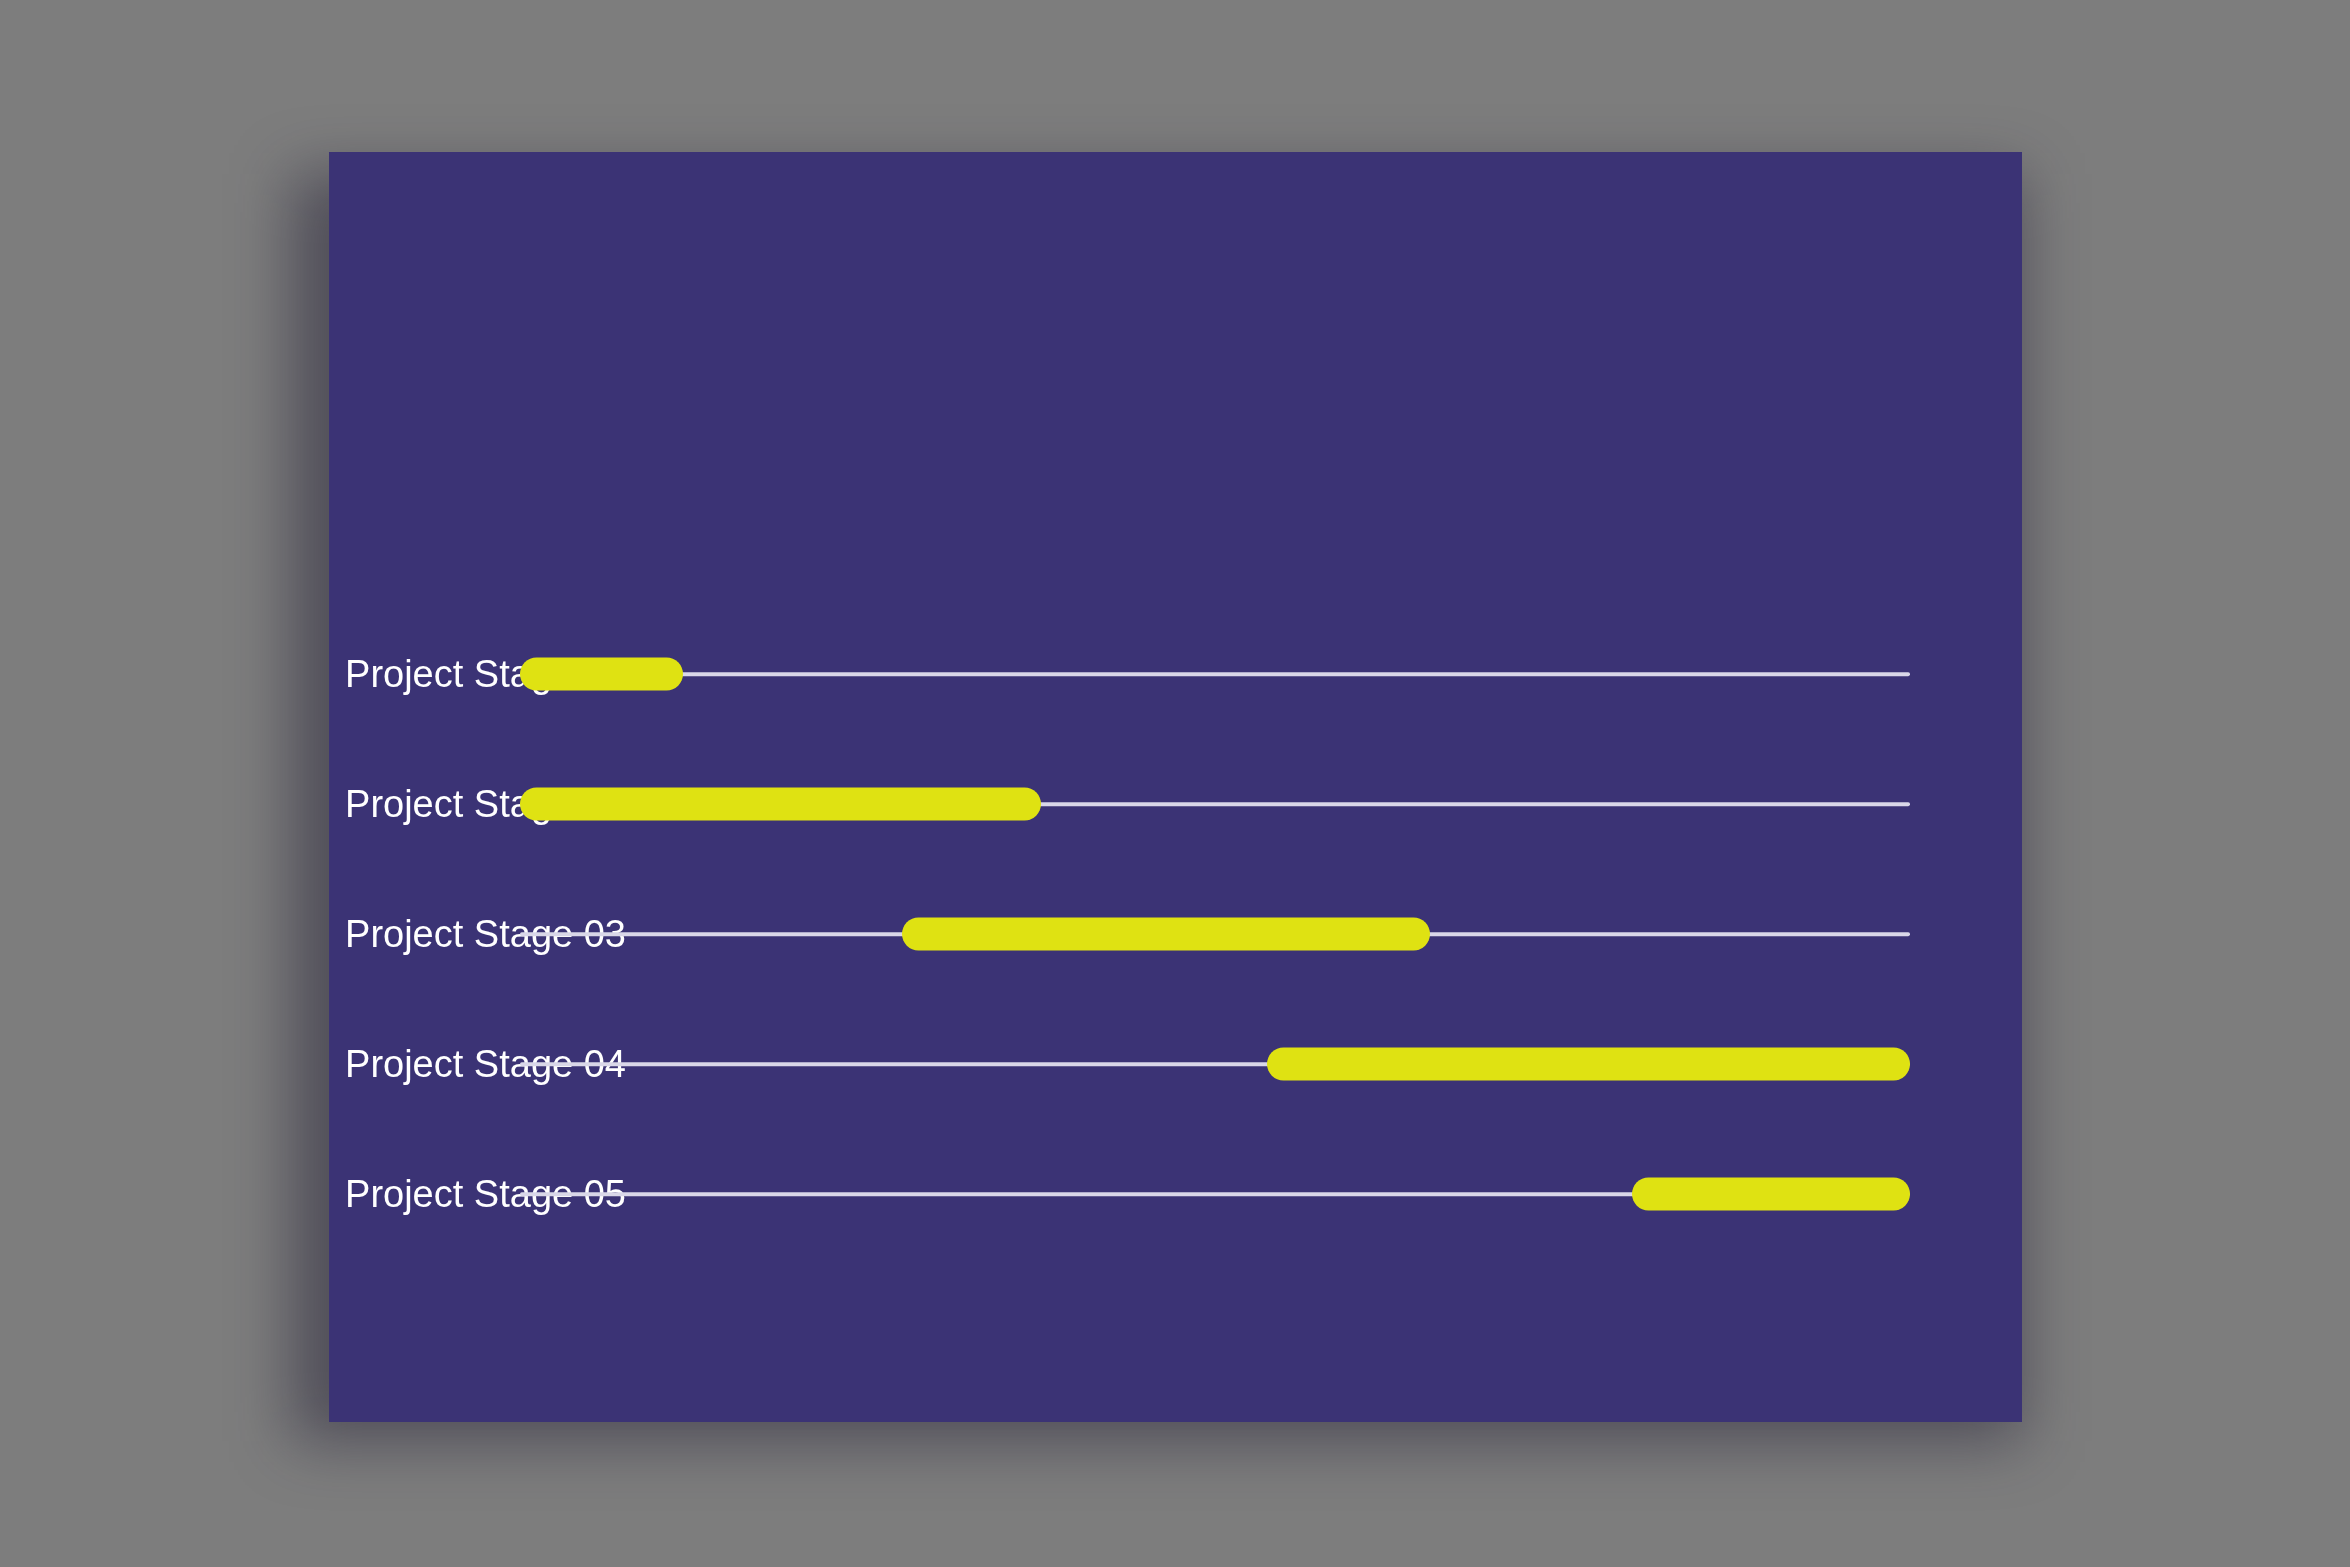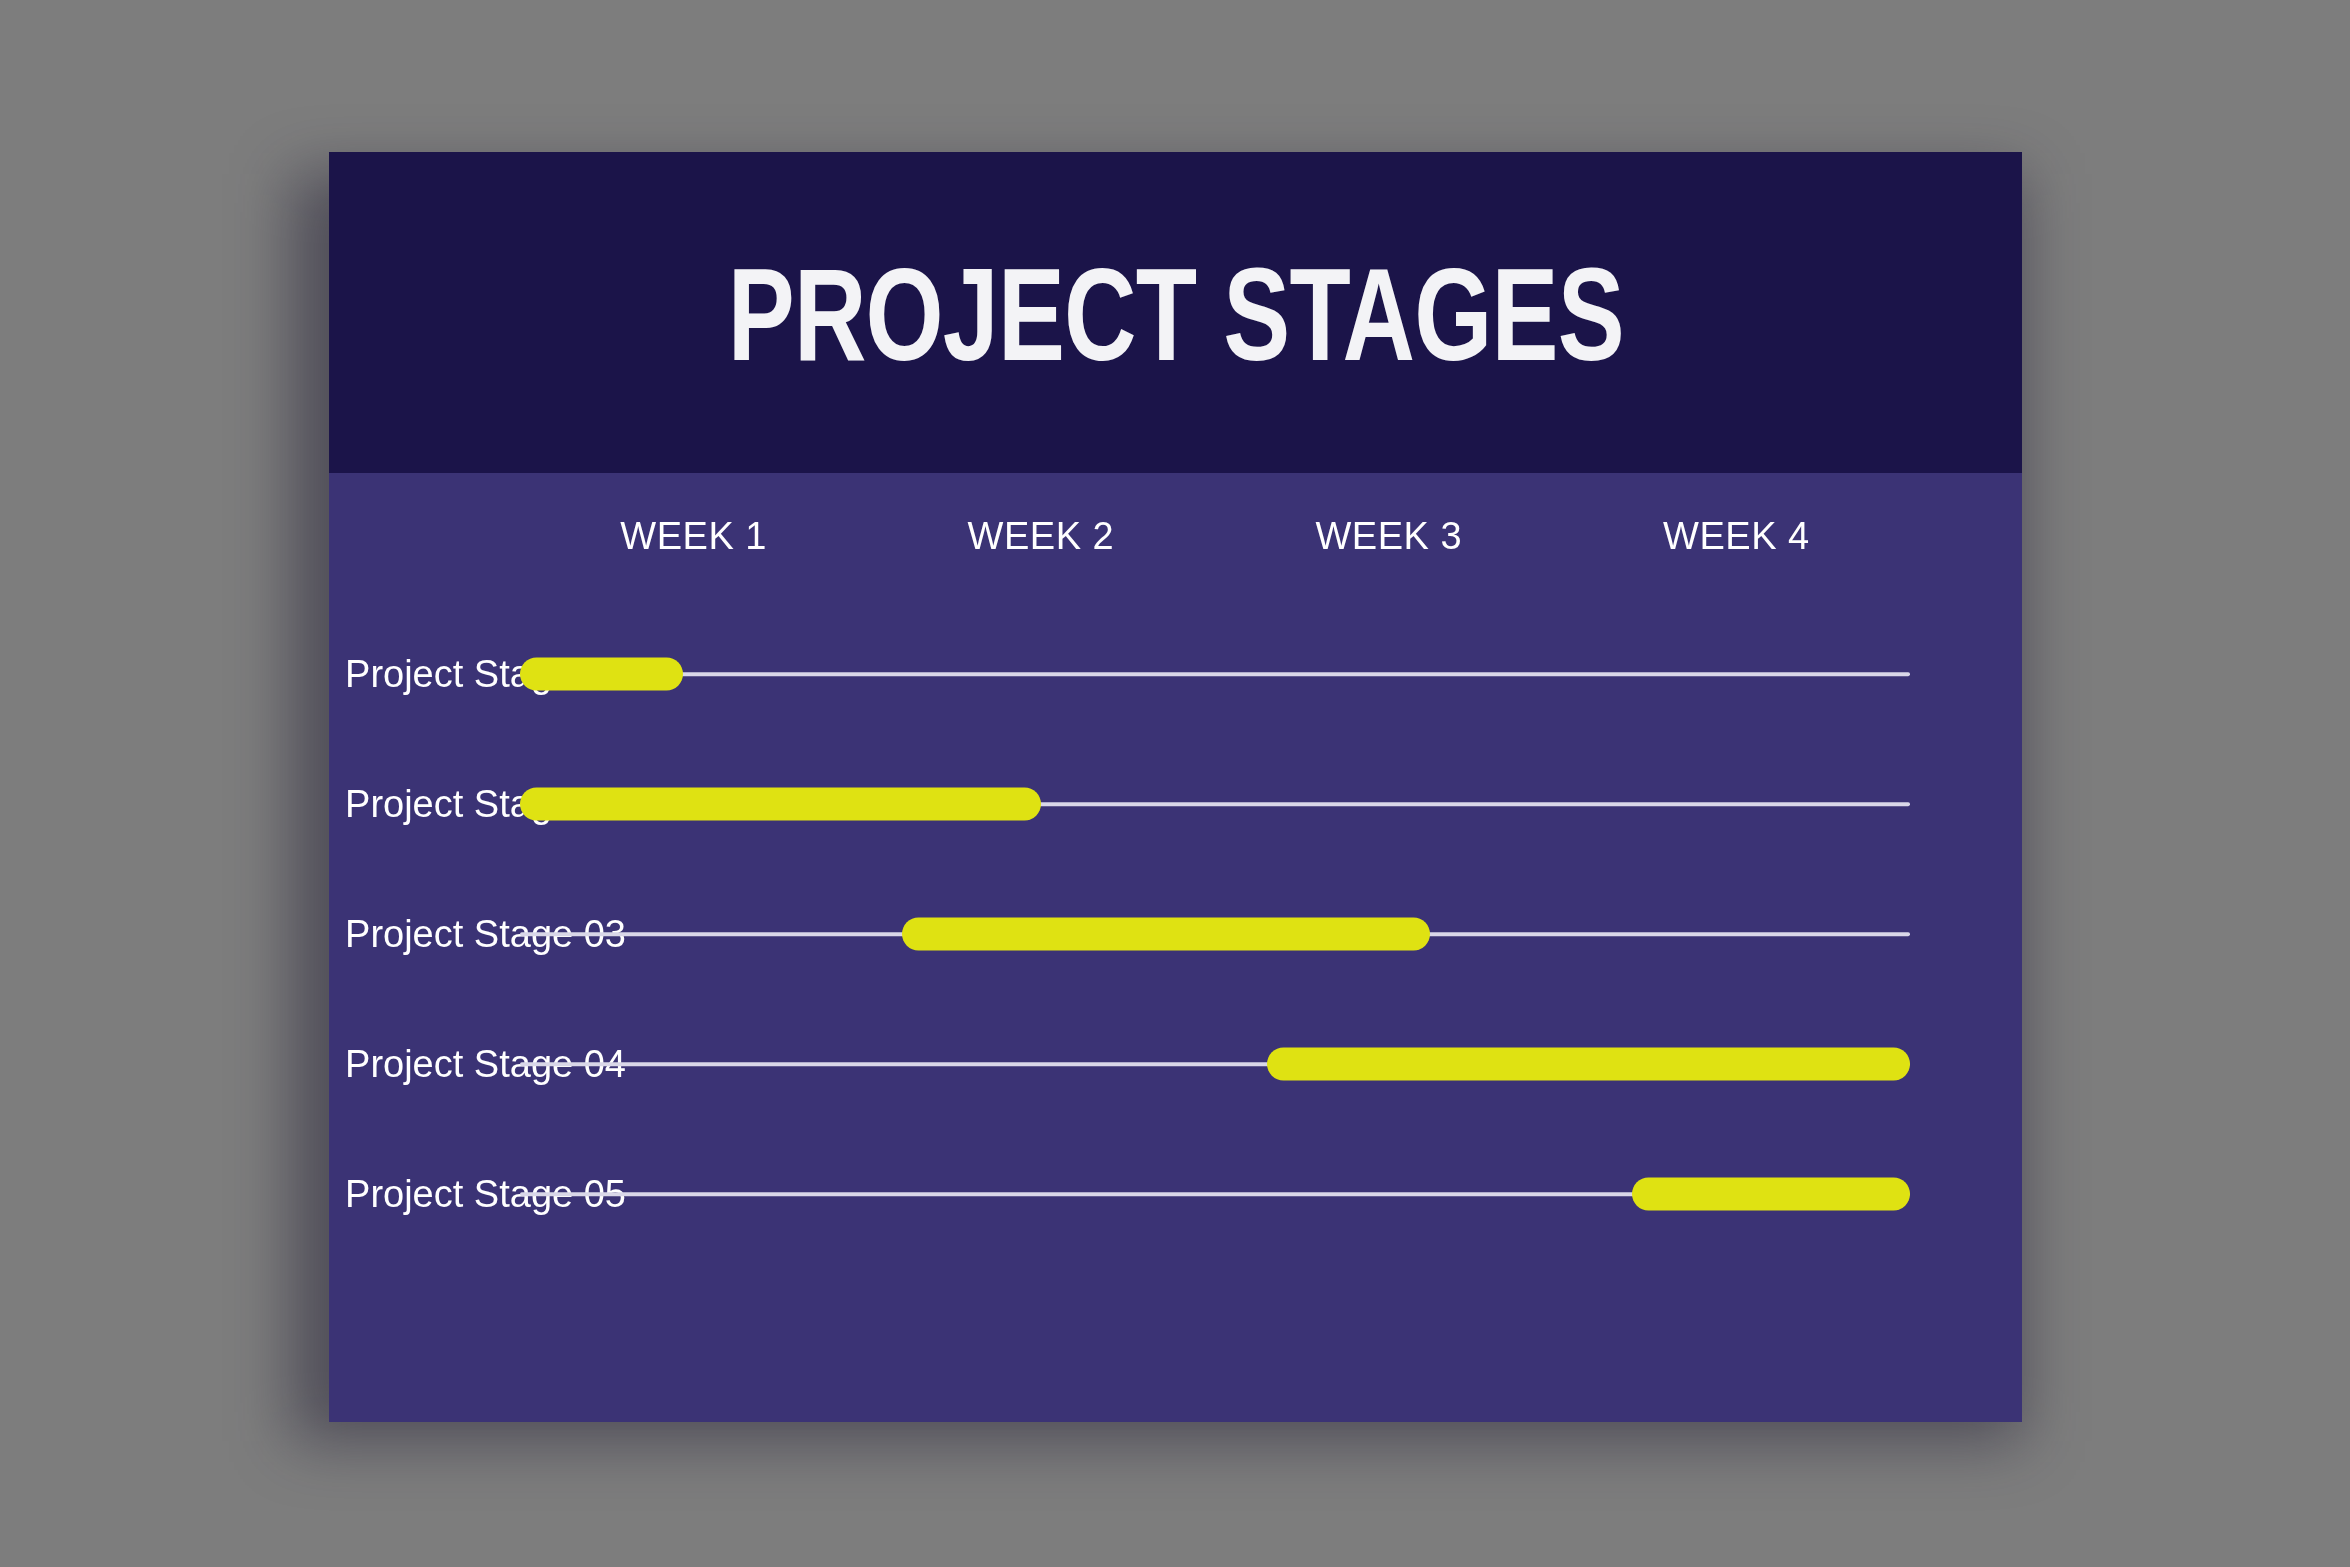--- a/index.html
+++ b/index.html
@@ -155,32 +155,23 @@
 </style>
 </head>
 <body>
 
 <div id="stage">
 
   <div class="card-shadow"></div>
 
   <div class="card">
 
-    <div class="card-header">
-      <div class="card-title">PROJECT STAGES</div>
-    </div>
 
     <div class="chart-body">
 
-      <div class="week-header">
-        <div class="week-label" style="left: calc(12.5% + 153px);">WEEK 1</div>
-        <div class="week-label" style="left: calc(37.5% + 77px);">WEEK 2</div>
-        <div class="week-label" style="left: calc(62.5% + 1.6px);">WEEK 3</div>
-        <div class="week-label" style="left: calc(87.5% - 74px);">WEEK 4</div>
-      </div>
 
       <div class="rows">
 
         <div class="row">
           <div class="row-label">Project Stage 01</div>
           <div class="track-area">
             <div class="track-line" style="left: 0%; width: 100%;"></div>
             <div class="bar" style="left: 0%; width: 11.75%; background: rgb(223, 226, 18);"></div>
           </div>
         </div>

